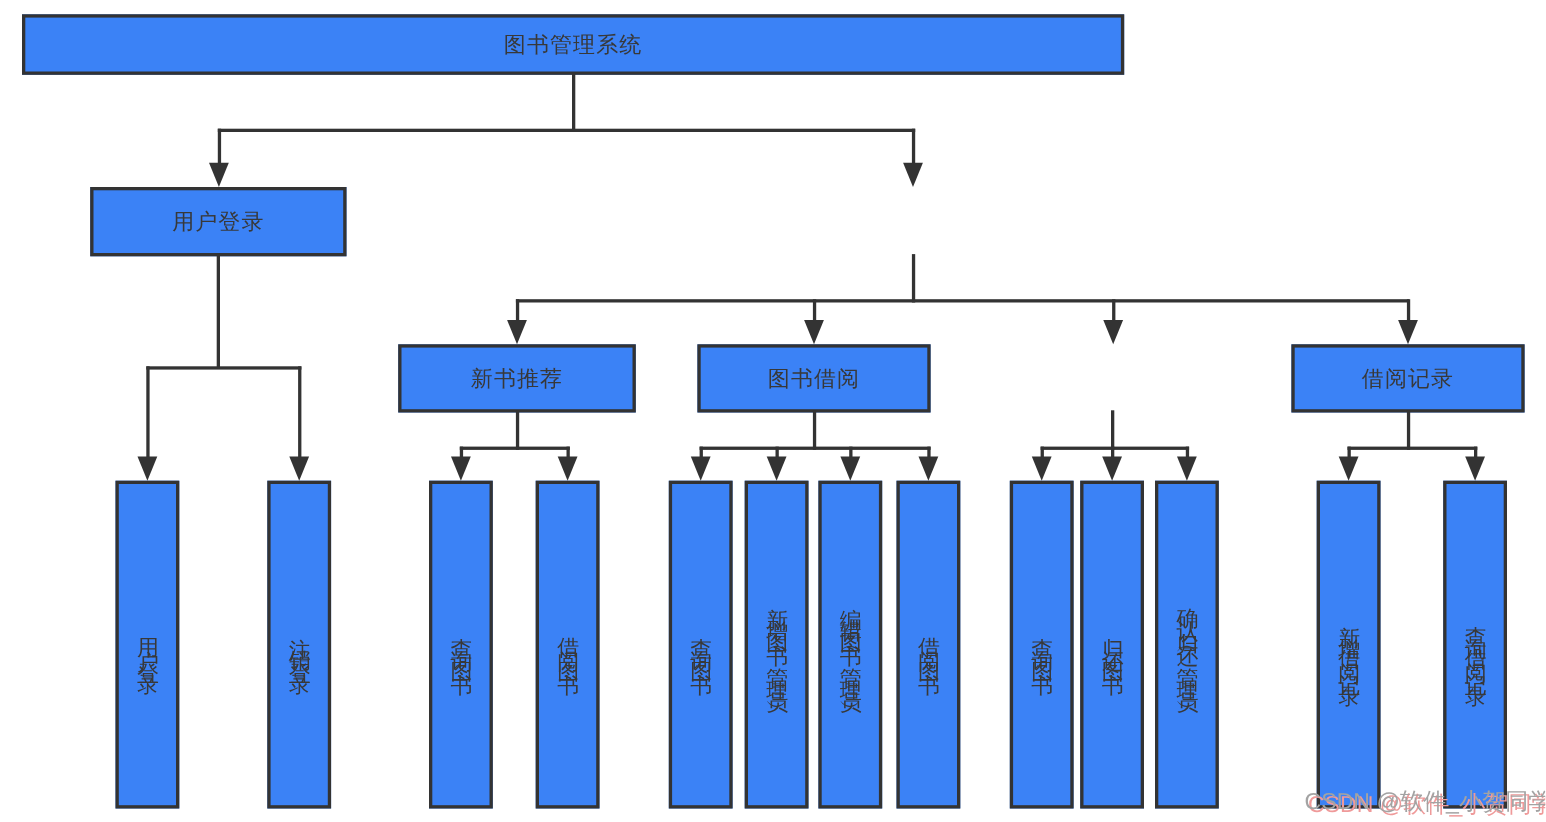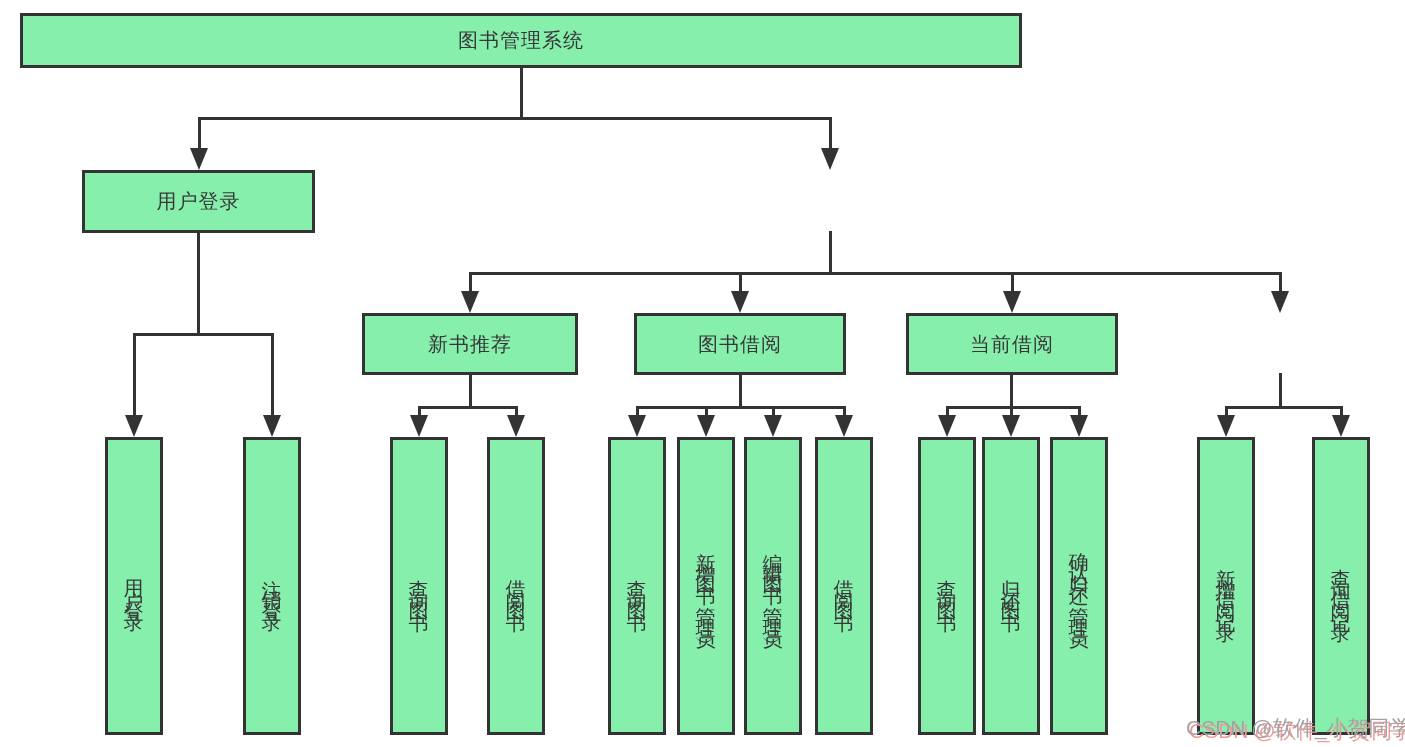--- a/index.html
+++ b/index.html
@@ -9,21 +9,21 @@
     --watermark-shadow:#ef9a9a;
   }
   html,body{margin:0;padding:0;background:#ffffff;}
   body{font-family:"Liberation Sans","DejaVu Sans",sans-serif;}
   #canvas{position:relative;width:1405px;height:747px;background:#ffffff;overflow:hidden;}
 
   .box{
     position:absolute;
     box-sizing:border-box;
     border:3px solid var(--line);
-    background:#86efac;
+    background:#3b82f6;
     display:flex;
     align-items:center;
     justify-content:center;
     color:var(--text);
     font-size:20px;
     letter-spacing:1px;
   }
   .leaf{
     width:58px;
     top:437px;
@@ -86,22 +86,22 @@
   <div id="n-l2-0" class="box">
     <span>用户登录</span>
   </div>
 
   <div id="n-l3-1" class="box">
     <span>图书借阅</span>
   </div>
   <div id="n-l3-0" class="box">
     <span>新书推荐</span>
   </div>
-  <div id="n-l3-2" class="box">
-    <span>当前借阅</span>
+  <div id="n-l3-3" class="box">
+    <span>借阅记录</span>
   </div>
 
   <div id="leaf-0" class="box leaf">
     <span class="vtext">用户登录</span>
   </div>
   <div id="leaf-1" class="box leaf">
     <span class="vtext">注销登录</span>
   </div>
   <div id="leaf-2" class="box leaf">
     <span class="vtext">查询图书</span>

